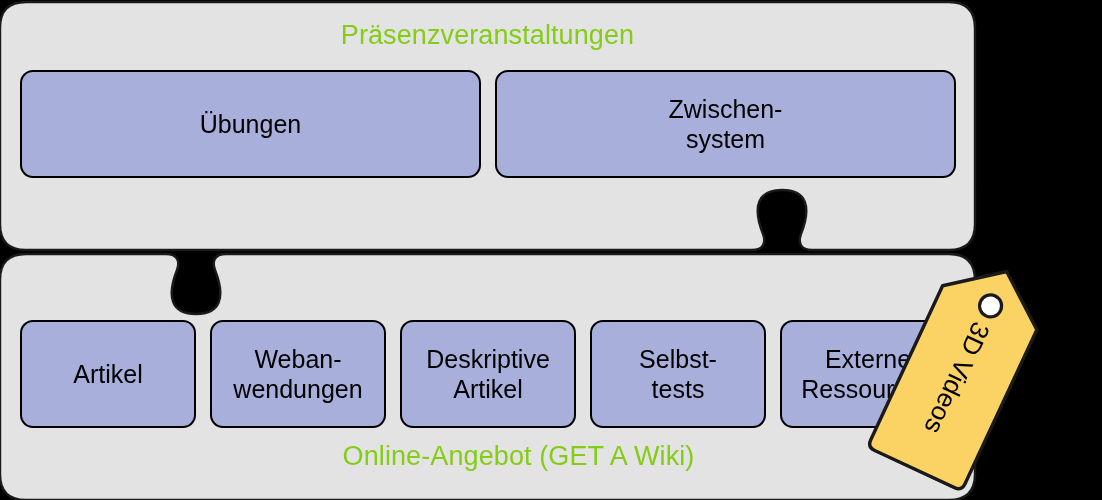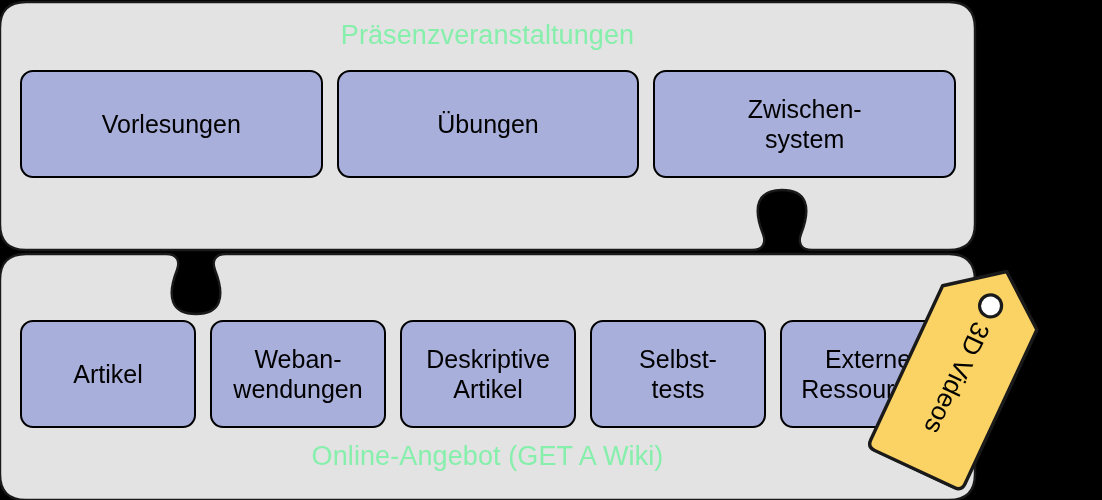--- a/index.html
+++ b/index.html
@@ -31,27 +31,27 @@
   }
   #panel-top    { top: 2px;   height: 248px; }
   #panel-bottom { top: 254px; height: 246px; }
 
   .panel-title {
     position: absolute;
     left: 0;
     width: 975px;
     text-align: center;
     font-size: 27px;
-    color: #86efac;
+    color: #84cc16;
     letter-spacing: 0.1px;
     white-space: nowrap;
     pointer-events: none;
   }
   #title-top    { top: 20px; }
-  #title-bottom { top: 441px; }
+  #title-bottom { top: 441px; padding-left: 31px; }
 
   
   .row {
     position: absolute;
     display: flex;
     gap: 14px;
     left: 20px;
     width: 936px;
   }
   #row-top    { top: 70px;  height: 108px; }
@@ -138,23 +138,20 @@
         L 0 26
         Q 0 0 26 0
         Z" fill="#E3E3E3" stroke="#1A1A1A" stroke-width="2.4"></path>
     </svg>
   </div>
 
   <div class="panel-title" id="title-top">Präsenzveranstaltungen</div>
 
   <div class="row" id="row-top">
     <div class="node">
-      <span class="lbl">Vorlesungen</span>
-    </div>
-    <div class="node">
       <span class="lbl">Übungen</span>
     </div>
     <div class="node">
       <span class="lbl">Zwischen-
 system</span>
     </div>
   </div>
 
   <div class="panel" id="panel-bottom">
     <svg viewBox="0 0 975 246" preserveAspectRatio="none">

